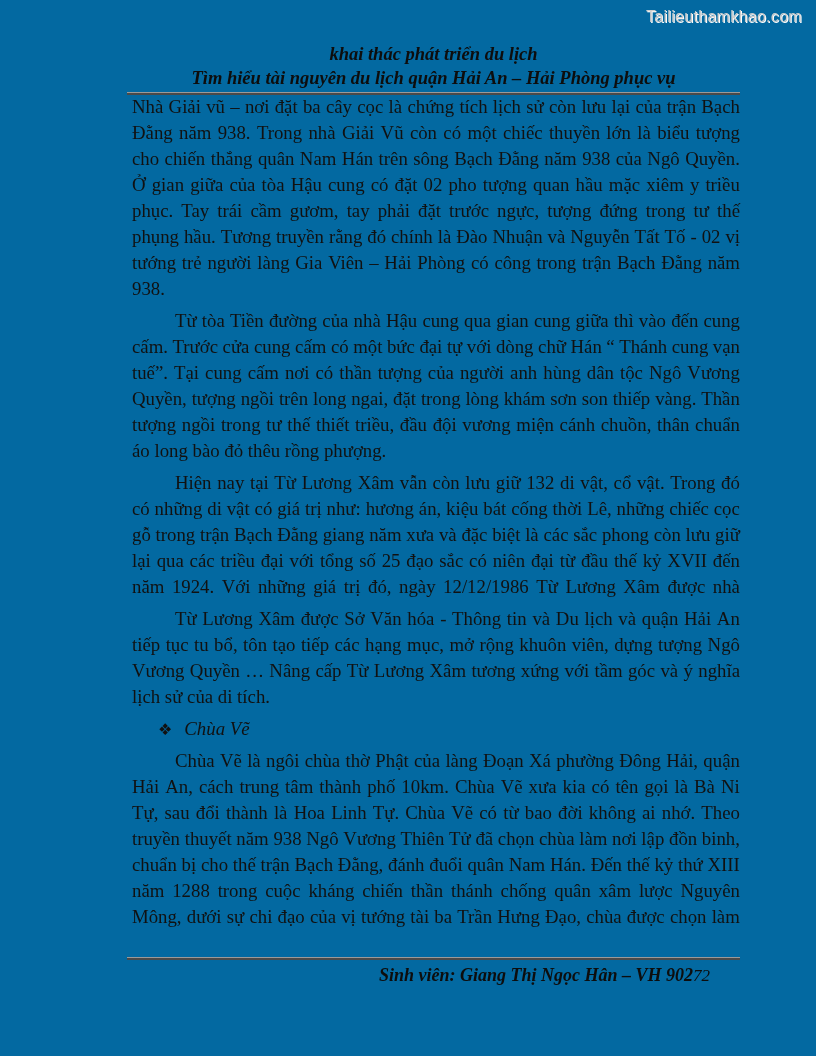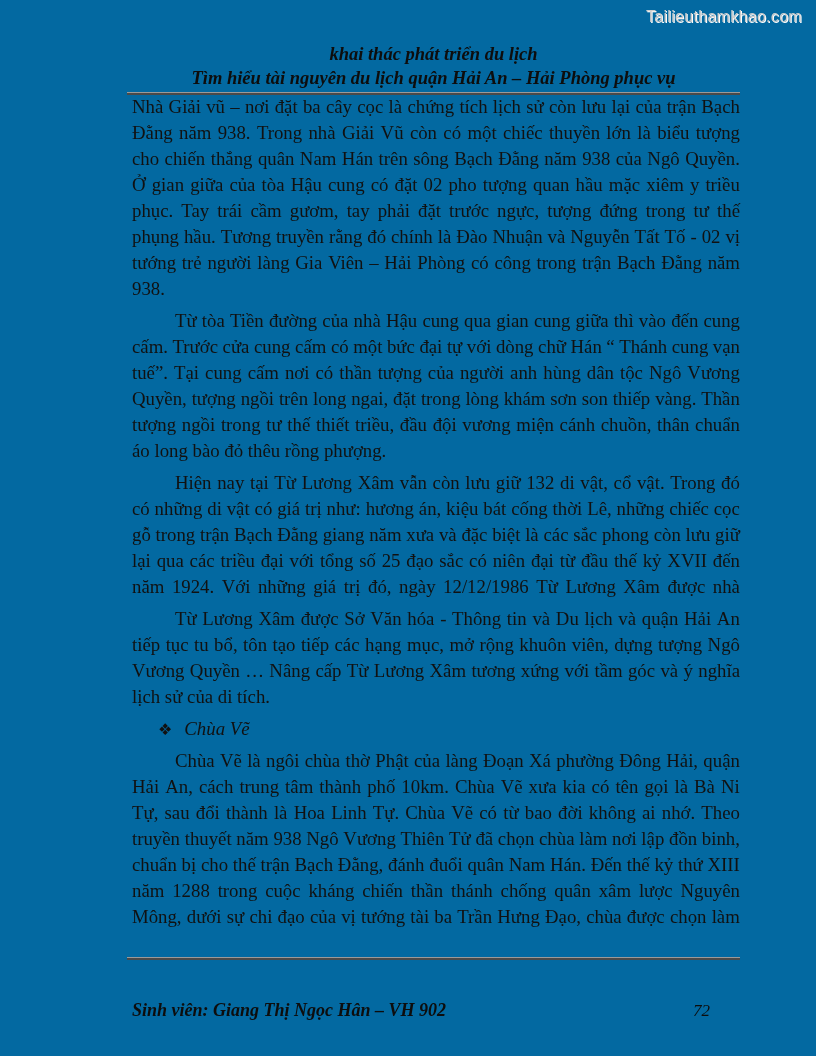--- a/index.html
+++ b/index.html
@@ -69,23 +69,22 @@
     margin-right: 12px;
     color: #111;
   }
   .bullet-text { font-style: italic; }
   .doc-footer {
     position: absolute;
     top: 965px;
     left: 132px;
     width: 608px;
     display: flex;
-    justify-content: space-between;
+    justify-content: flex-end;
     align-items: baseline;
-    margin-top: 35px;
   }
   .footer-author {
     font-weight: bold;
     font-style: italic;
     font-size: 18px;
     color: #0d0d0d;
   }
   .footer-page {
     font-style: italic;
     font-weight: normal;

